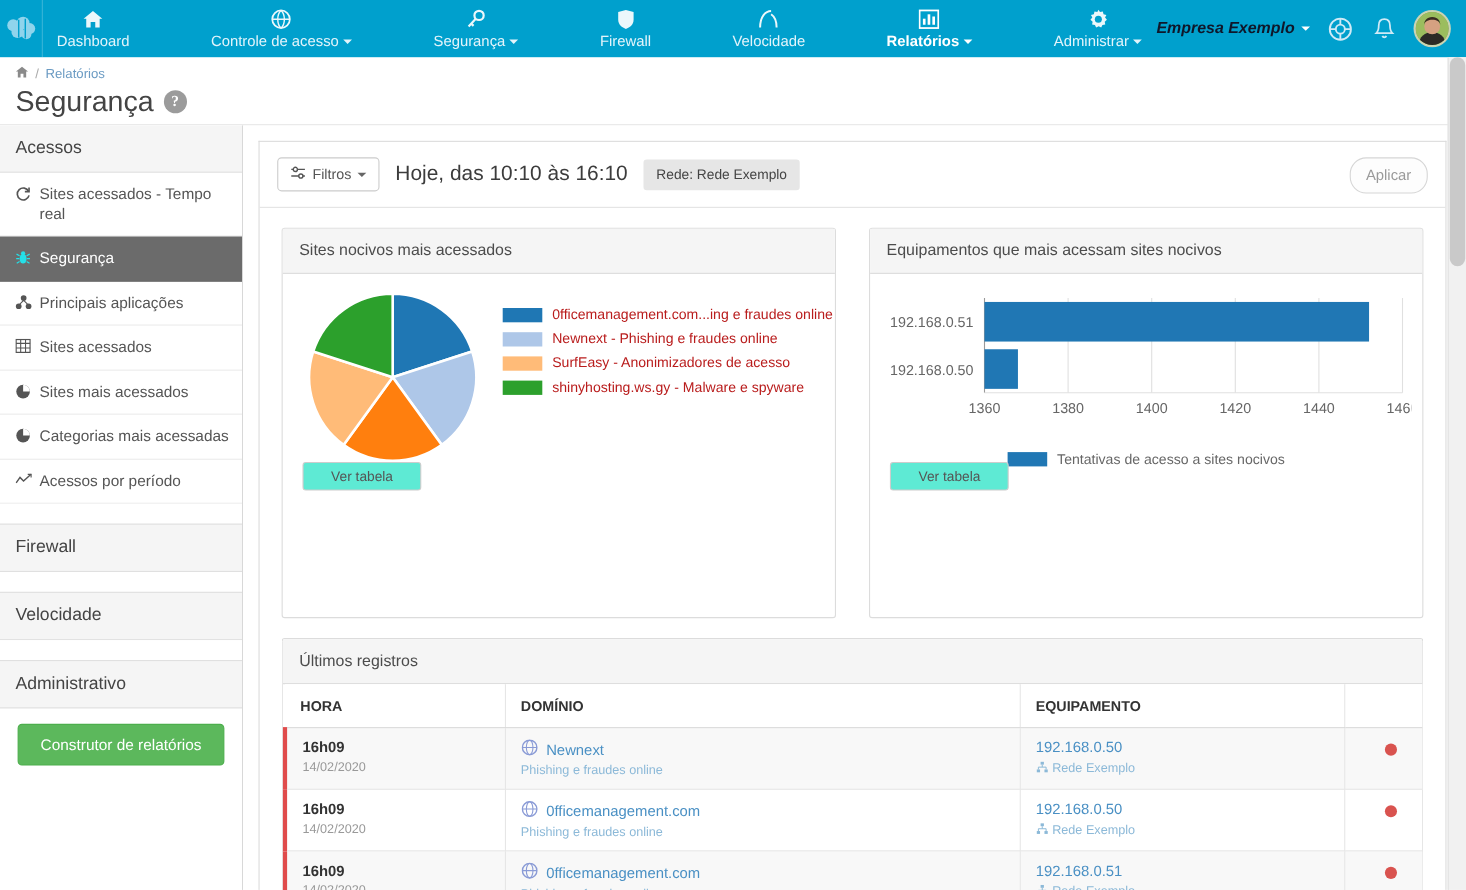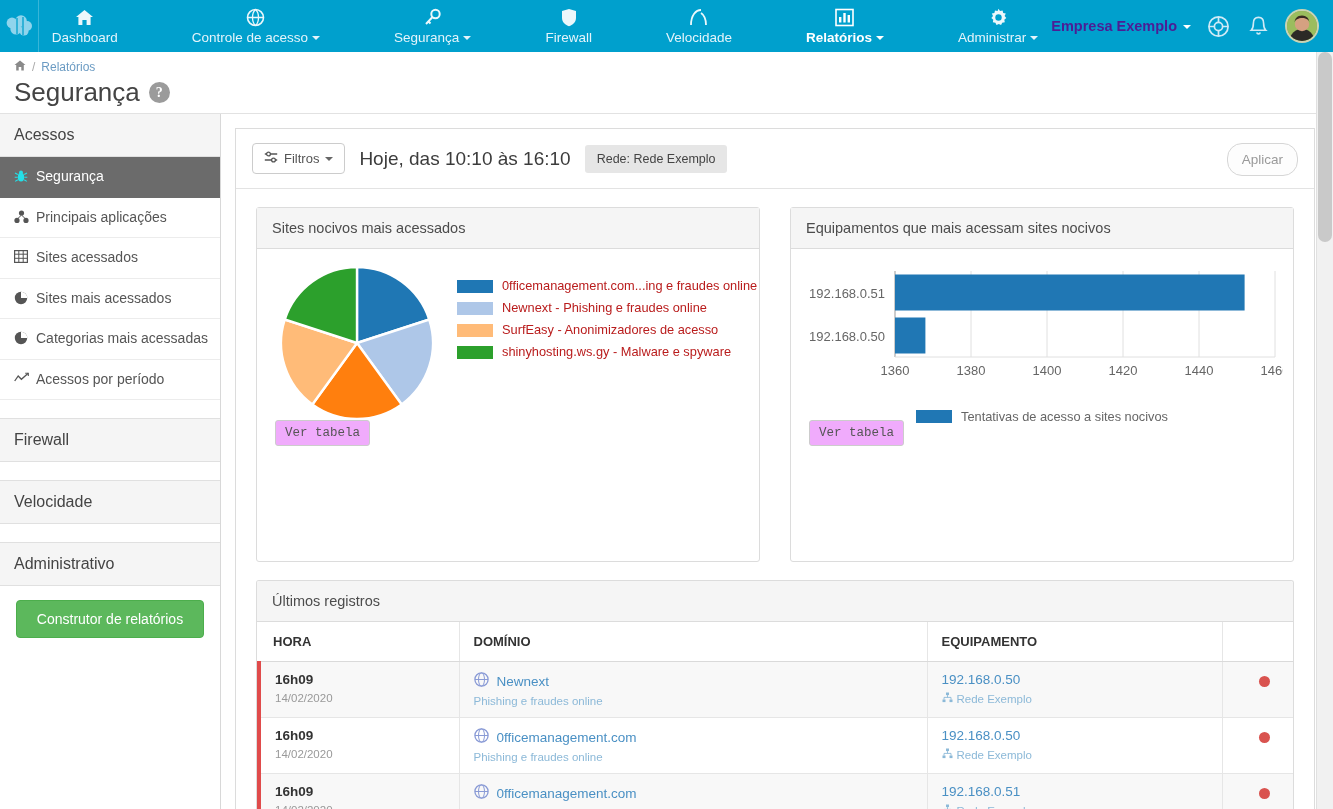--- a/index.html
+++ b/index.html
@@ -61,23 +61,24 @@
   .nav-right {
     margin-left: auto;
     display: flex;
     align-items: center;
     gap: 14px;
     padding-right: 14px;
   }
   .company {
     font-size: 14.5px;
     font-weight: bold;
-    color: #4c1d95;
+    color: #0f172a;
     cursor: pointer;
     white-space: nowrap;
+    font-style: italic;
   }
   .icon-btn {
     width: 26px; height: 26px;
     display:flex; align-items:center; justify-content:center;
     cursor:pointer;
   }
   .avatar {
     width: 34px; height: 34px;
     border-radius: 50%;
     overflow: hidden;
@@ -279,28 +280,28 @@
     height: 22px;
     white-space:nowrap;
   }
   .legend-swatch { width: 36px; height: 13px; flex:0 0 36px; }
   .vertabela {
     position:absolute;
     left: 18px;
     bottom: 115px;
   }
   .btn-sm {
-    background:#f0abfc;
+    background:#5eead4;
     border:1px solid #ccc;
     border-radius:3px;
-    padding: 5px 9px;
+    padding: 5px 25px;
     font-size:12.5px;
     color:#555;
     cursor:pointer;
-    font-family:Liberation Mono, monospace;
+    font-family:Liberation Sans, sans-serif;
   }
 
   
   .bar-wrap { padding: 10px 20px 0 12px; }
   .bar-legend {
     display:flex; align-items:center; justify-content:center;
     gap:9px; font-size:12.8px; color:#666;
     margin-top: 10px;
   }
 
@@ -507,20 +508,29 @@
     <span class="help-badge">?</span>
   </div>
 </div>
 
 <div class="body-wrap">
 
   <div class="sidebar">
 
     <div class="side-group first">Acessos</div>
 
+    <div class="side-item">
+      <span class="sico">
+        <svg width="14" height="14" viewBox="0 0 14 14">
+            <path d="M12 5 A5.4 5.4 0 1 0 12.4 8.6" fill="none" stroke="currentColor" stroke-width="1.5"></path>
+            <path d="M12.4 1.4 L12.4 5.2 L8.6 5.2" fill="none" stroke="currentColor" stroke-width="1.5"></path>
+          </svg>
+      </span>
+      <span>Sites acessados - Tempo real</span>
+    </div>
 
     <div class="side-item active">
       <span class="sico">
         <svg width="14" height="14" viewBox="0 0 14 14">
             <ellipse cx="7" cy="8.2" rx="3.2" ry="4.4" fill="currentColor"></ellipse>
             <circle cx="7" cy="3.3" r="1.9" fill="currentColor"></circle>
             <path d="M3.8 5.5 L1 4 M3.6 8.2 L0.7 8.2 M3.8 10.8 L1.2 12.4 M10.2 5.5 L13 4 M10.4 8.2 L13.3 8.2 M10.2 10.8 L12.8 12.4" stroke="currentColor" stroke-width="1.1" fill="none"></path>
           </svg>
       </span>
       <span>Segurança</span>

